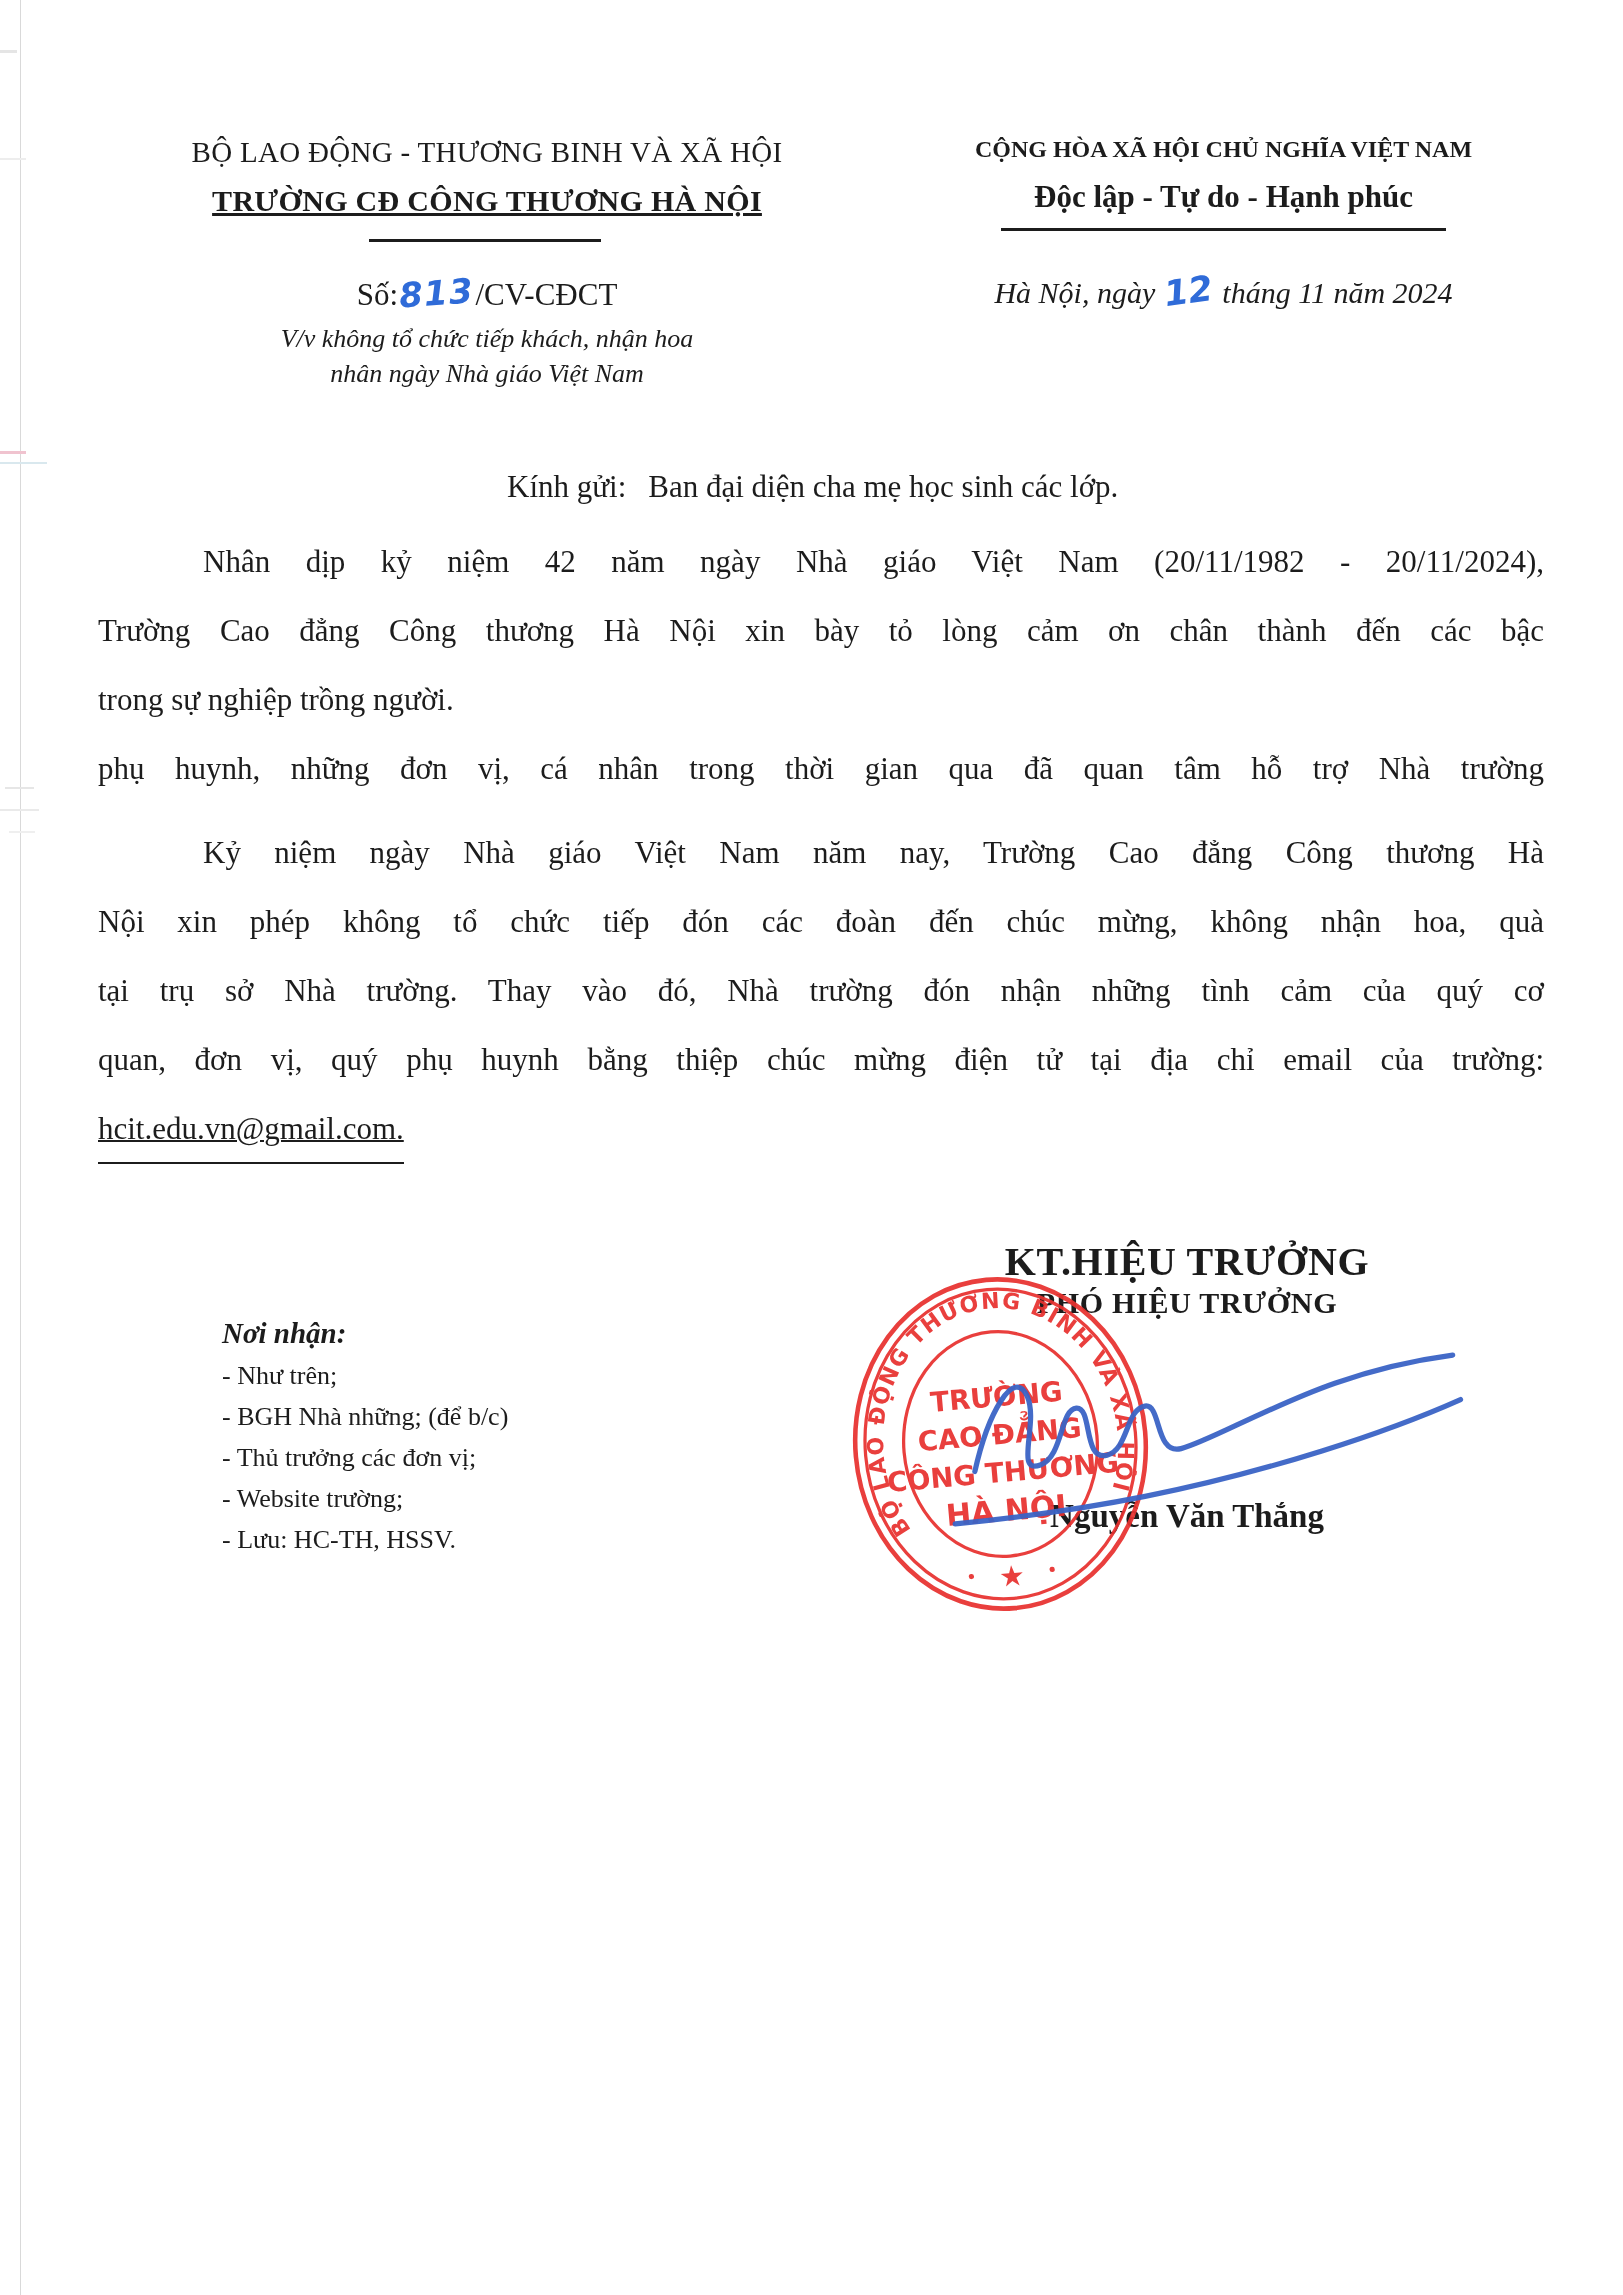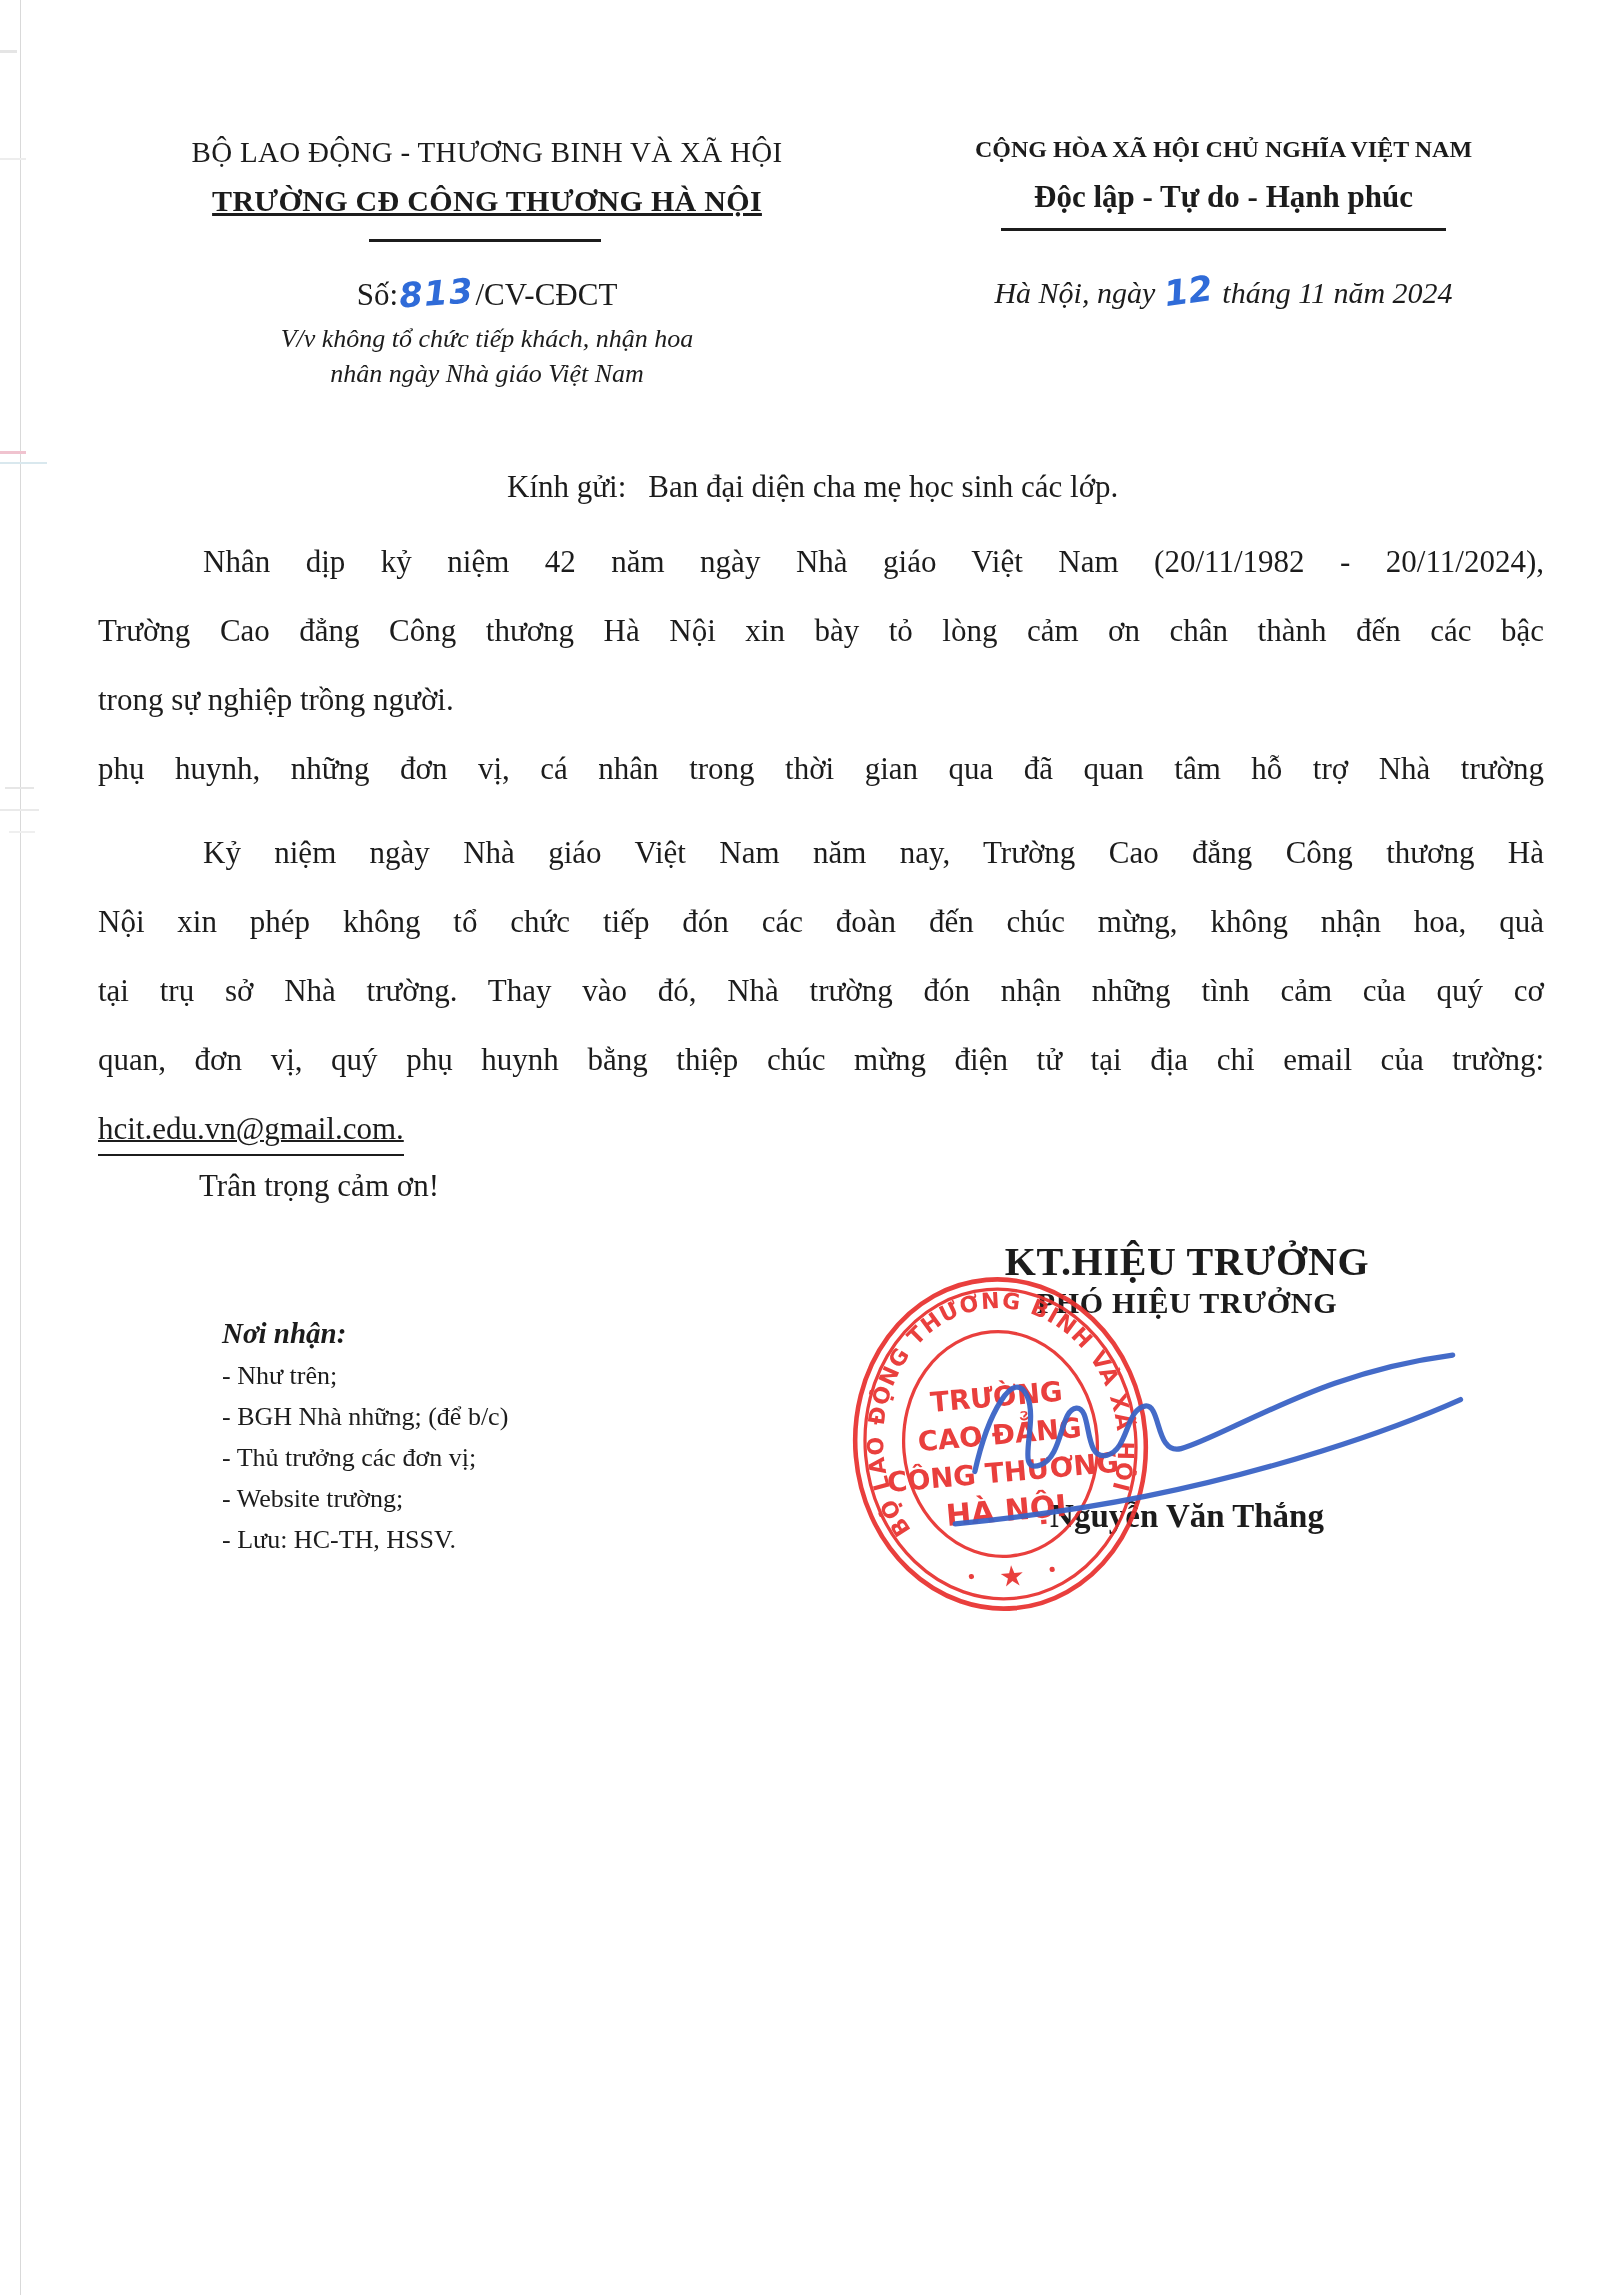--- a/index.html
+++ b/index.html
@@ -34,21 +34,21 @@
   
   .body-block{position:absolute;left:98px;width:1446px;font-size:31px;}
   .salutation{top:461px;height:52px;line-height:52px;padding-left:409px;box-sizing:border-box;}
   .sal-label{margin-right:22px;}
   .para{position:absolute;left:98px;width:1446px;font-size:31px;}
   .p1{top:527px;} .p2{top:818px;}
   .bline{height:69px;line-height:69px;text-align:justify;text-align-last:justify;}
   .bline.last{text-align-last:left;}
   .indent{text-indent:105px;}
   .closing{top:1151px;height:69px;line-height:69px;padding-left:101px;box-sizing:border-box;}
-  .dbl-underline{text-decoration:underline;text-decoration-thickness:2px;border-bottom:2px solid #1c1c1c;padding-bottom:8px;}
+  .dbl-underline{text-decoration:underline;text-decoration-thickness:2px;border-bottom:2px solid #1c1c1c;padding-bottom:16px;}
   
   .sig-block{position:absolute;left:909px;top:0;width:556px;text-align:center;}
   .sig-title1{position:absolute;left:0;top:1238px;width:100%;font-size:40px;font-weight:bold;letter-spacing:0.7px;}
   .sig-title2{position:absolute;left:0;top:1286px;width:100%;font-size:30px;font-weight:bold;letter-spacing:0.7px;}
   .signer{position:absolute;left:0;top:1498px;width:100%;font-size:33px;font-weight:bold;}
   .signature-svg{position:absolute;left:929px;top:1321px;width:563px;height:216px;}
   
   .stamp{position:absolute;left:850px;top:1274px;width:301px;height:340px;transform:rotate(-5deg);opacity:.93;}
   .stamp text{font-family:"DejaVu Sans","Liberation Sans",sans-serif;font-weight:bold;}
   
@@ -102,21 +102,20 @@
   </div>
 
   <div class="para p2">
     <div class="bline indent">Kỷ niệm ngày Nhà giáo Việt Nam năm nay, Trường Cao đẳng Công thương Hà</div>
     <div class="bline">Nội xin phép không tổ chức tiếp đón các đoàn đến chúc mừng, không nhận hoa, quà</div>
     <div class="bline">tại trụ sở Nhà trường. Thay vào đó, Nhà trường đón nhận những tình cảm của quý cơ</div>
     <div class="bline">quan, đơn vị, quý phụ huynh bằng thiệp chúc mừng điện tử tại địa chỉ email của trường:</div>
     <div class="bline last"><span class="dbl-underline">hcit.edu.vn@gmail.com.</span></div>
   </div>
 
-  <div class="body-block closing">Trân trọng cảm ơn!</div>
 
   <div class="recipients">
     <div class="rec-head">Nơi nhận:</div>
     <div class="rec-item">- Như trên;</div>
     <div class="rec-item">- BGH Nhà những; (để b/c)</div>
     <div class="rec-item">- Thủ trưởng các đơn vị;</div>
     <div class="rec-item">- Website trường;</div>
     <div class="rec-item">- Lưu: HC-TH, HSSV.</div>
   </div>
 

